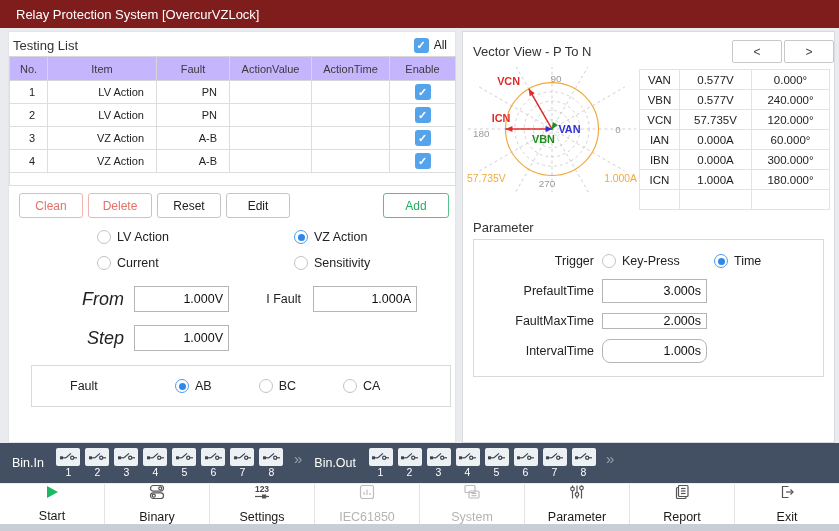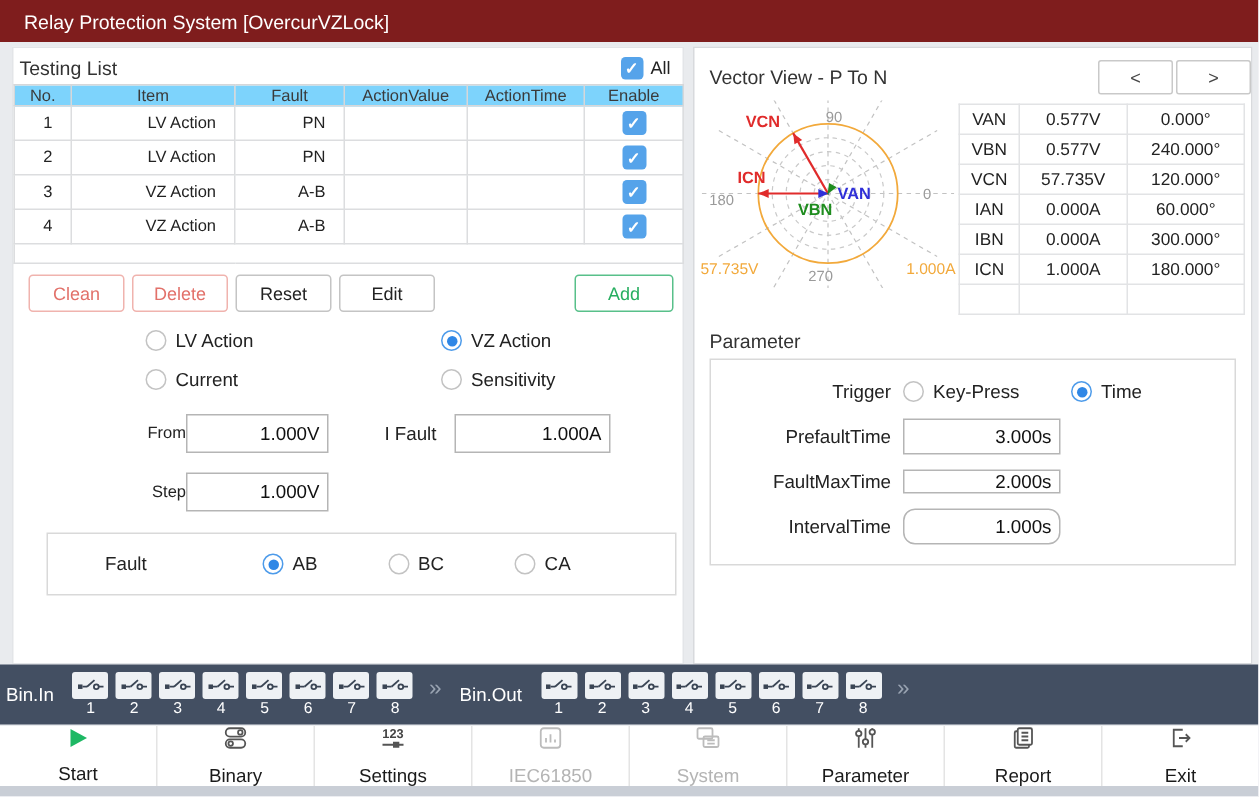--- a/index.html
+++ b/index.html
@@ -20,21 +20,21 @@
   
   .panel { position:absolute; background:#fff; border:1px solid #d8dadd; }
   .panel-left  { left:8px;   top:31px; width:448px; height:412px; border-color:#e3e5e8; }
   .panel-right { left:462px; top:31px; width:373px; height:412px; }
 
   
   .tl-header { display:flex; align-items:center; height:24px; padding:2px 8px 0 4px; }
   .tl-title { font-size:13px; color:#333; }
   .tl-all { margin-left:auto; display:flex; align-items:center; gap:5px; }
   table.grid { border-collapse:collapse; table-layout:fixed; width:446px; font-size:11px; }
-  table.grid th { background:#7dd3fc; border:1px solid #d6d7d9; font-weight:normal; color:#3a3a3a; height:14px; }
+  table.grid th { background:#c4b5fd; border:1px solid #d6d7d9; font-weight:normal; color:#3a3a3a; height:24px; }
   table.grid td { border:1px solid #dcdddf; height:23px; text-align:right; padding-right:12px; color:#222; }
   table.grid td.c { text-align:center; padding-right:0; }
   table.grid tr.filler td { height:13px; border-left:1px solid #dcdddf; border-right:1px solid #dcdddf; }
 
   .checkbox { width:16px; height:16px; background:#55a3ea; border-radius:3px; display:inline-flex;
               align-items:center; justify-content:center; color:#fff; font-size:11px; font-weight:bold; }
   .checkbox.small { width:15px; height:15px; }
 
   
   .btn-row { display:flex; align-items:center; margin:7px 6px 0 10px; gap:5px; }
@@ -46,21 +46,21 @@
   
   .radio { width:14px; height:14px; border:1px solid #c3c3c3; border-radius:50%; background:#fff; display:inline-block; position:relative; flex:0 0 auto; }
   .radio.sel { border-color:#4d9bea; }
   .radio.sel::after { content:""; position:absolute; left:2.5px; top:2.5px; width:7px; height:7px; border-radius:50%; background:#2f87e6; }
   .radio-item { display:flex; align-items:center; gap:6px; font-size:12.5px; color:#222; }
   .mode-row { display:flex; margin:12px 0 0 88px; }
   .mode-row .radio-item:first-child { width:197px; }
 
   
   .form-row { display:flex; align-items:center; margin-top:13px; height:26px; }
-  .form-row .lbl { width:115px; text-align:right; font-size:11px; }
+  .form-row .lbl { width:115px; text-align:right; margin-right:10px; font-size:18px;font-style:italic; }
   .tinput { height:26px; border:1px solid #b5b5b5; background:#fff; text-align:right; padding-right:5px;
             font-size:12.5px; font-family:"Liberation Sans", sans-serif; color:#111;padding-left:8px; }
   .w95 { width:95px; } .w104 { width:104px; } .w105 { width:105px; }
   .lbl2 { width:72px; text-align:right; margin-right:12px; font-size:12.5px; }
 
   .fault-box { margin:14px 0 0 22px; width:420px; height:42px; border:1px solid #d9d9d9;
                display:flex; align-items:center; }
   .fault-box .flbl { margin-left:38px; width:105px; font-size:12.5px; }
   .fault-box .radio-item { margin-right:47px; }
 
@@ -76,21 +76,21 @@
 
   .param-label { font-size:13px; color:#333; margin:10px 0 4px 10px; }
   .param-box { margin:0 10px; border:1px solid #d9d9d9; padding:6px 0 10px 0; }
   .param-row { display:flex; align-items:center; height:30px; }
   .param-row .plbl { width:120px; text-align:right; margin-right:8px; font-size:12.5px; }
   .trig-opts { display:flex; align-items:center; }
   .trig-opts .radio-item:first-child { width:112px; }
 
   
   .binbar { position:absolute; left:0; top:443px; width:839px; height:40px; background:#434f62; color:#fff;
-            display:flex; align-items:center; padding-left:4px; }
+            display:flex; align-items:center; padding-left:12px; }
   .bin-label { font-size:12.5px; margin-right:10px; }
   .chan { display:flex; flex-direction:column; align-items:center; width:29px; }
   .chan .box { width:24px; height:18px; background:#eef1f4; border-radius:2px; display:flex; align-items:center; justify-content:center; }
   .chan .num { font-size:10.5px; line-height:11px; margin-top:1px; }
   .more { color:#9aa4b2; font-size:15px; margin:0 12px 10px 8px; }
 
   
   .toolbar { position:absolute; left:0; top:484px; width:839px; height:40px; background:#fff; display:flex; }
   .tool { flex:1; display:flex; flex-direction:column; align-items:center; justify-content:center; gap:10px;
           border-right:1px solid #e4e4e4; }

